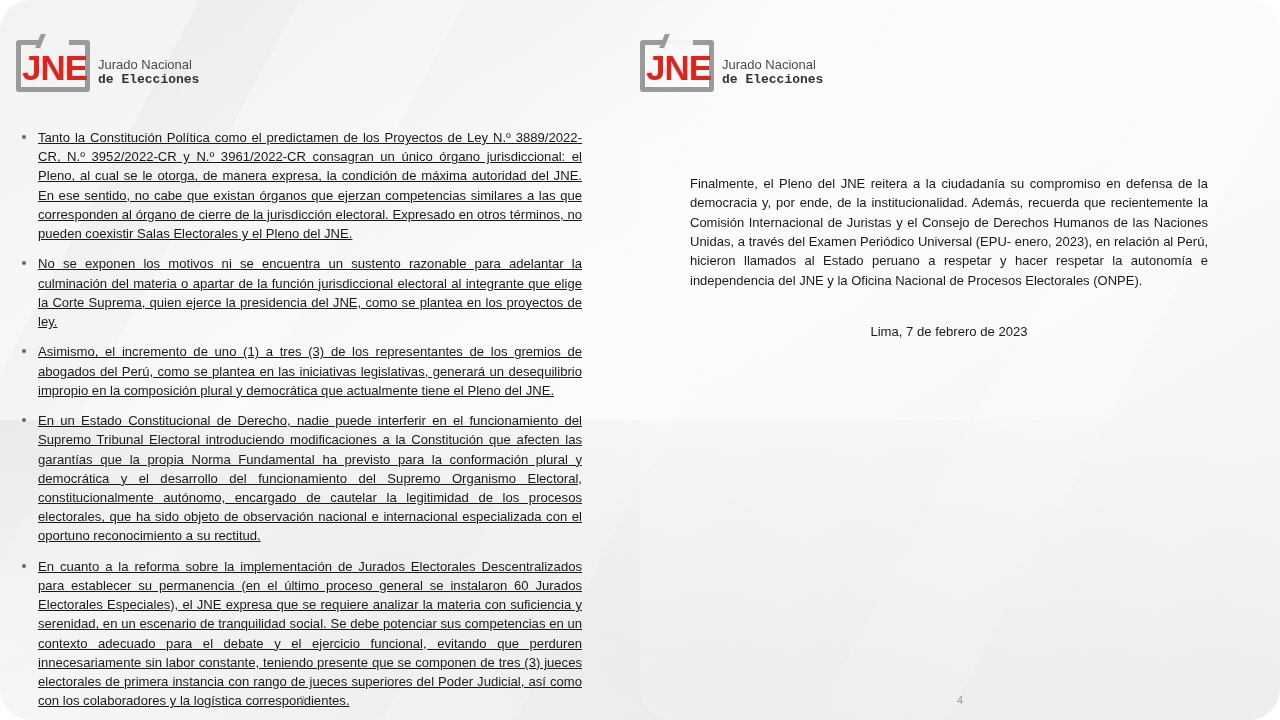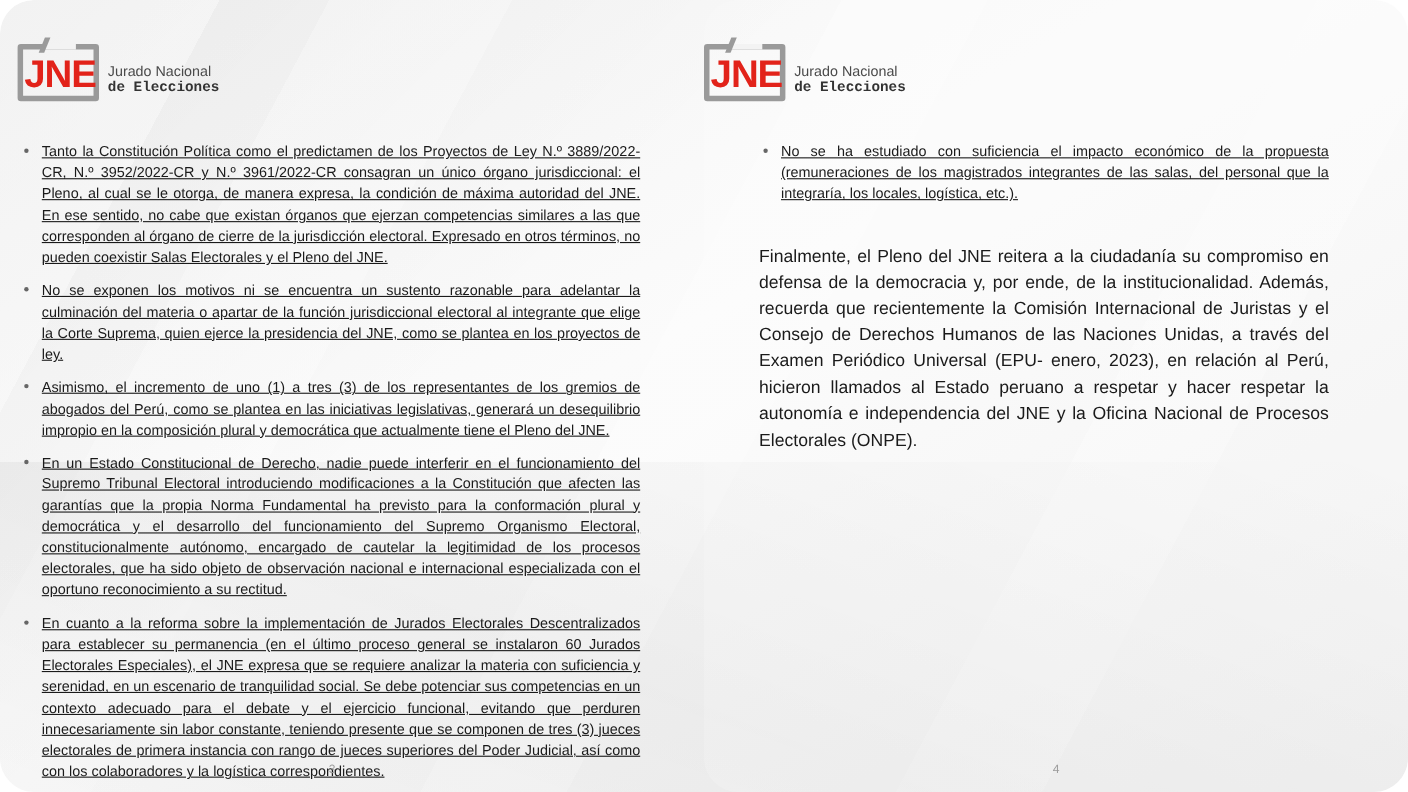--- a/index.html
+++ b/index.html
@@ -118,25 +118,25 @@
   }
   ul.bullets li::before {
     content: "";
     position: absolute;
     left: 4px; top: 7px;
     width: 4px; height: 4px;
     border-radius: 50%;
     background: #666;
   }
   .para {
-    font-size: 16px;
+    font-size: 13px;
     line-height: 1.49;
     color: #1a1a1a;
     text-align: justify;
-    margin-top: 36px;
+    margin-top: 46px;
   }
   .closing {
     font-size: 13.1px;
     color: #1a1a1a;
     text-align: center;
     margin-top: 34px;
   }
 
   .page-number {
     position: absolute;
@@ -186,22 +186,20 @@
         <div class="logo-frame"></div>
         <div class="logo-jne">JNE</div>
       </div>
       <div class="logo-text">
         <div class="l1">Jurado Nacional</div>
         <div class="l2">de Elecciones</div>
       </div>
     </div>
 
     <div class="content content-right">
-      <ul class="bullets">
-        <li>No se ha estudiado con suficiencia el impacto económico de la propuesta (remuneraciones de los magistrados integrantes de las salas, del personal que la integraría, los locales, logística, etc.).</li>
-      </ul>
       <p class="para">Finalmente, el Pleno del JNE reitera a la ciudadanía su compromiso en defensa de la democracia y, por ende, de la institucionalidad. Además, recuerda que recientemente la Comisión Internacional de Juristas y el Consejo de Derechos Humanos de las Naciones Unidas, a través del Examen Periódico Universal (EPU- enero, 2023), en relación al Perú, hicieron llamados al Estado peruano a respetar y hacer respetar la autonomía e independencia del JNE y la Oficina Nacional de Procesos Electorales (ONPE).</p>
+      <p class="closing">Lima, 7 de febrero de 2023</p>
     </div>
 
     <div class="page-number">4</div>
   </div>
 
 </div>
 
 </body></html>

